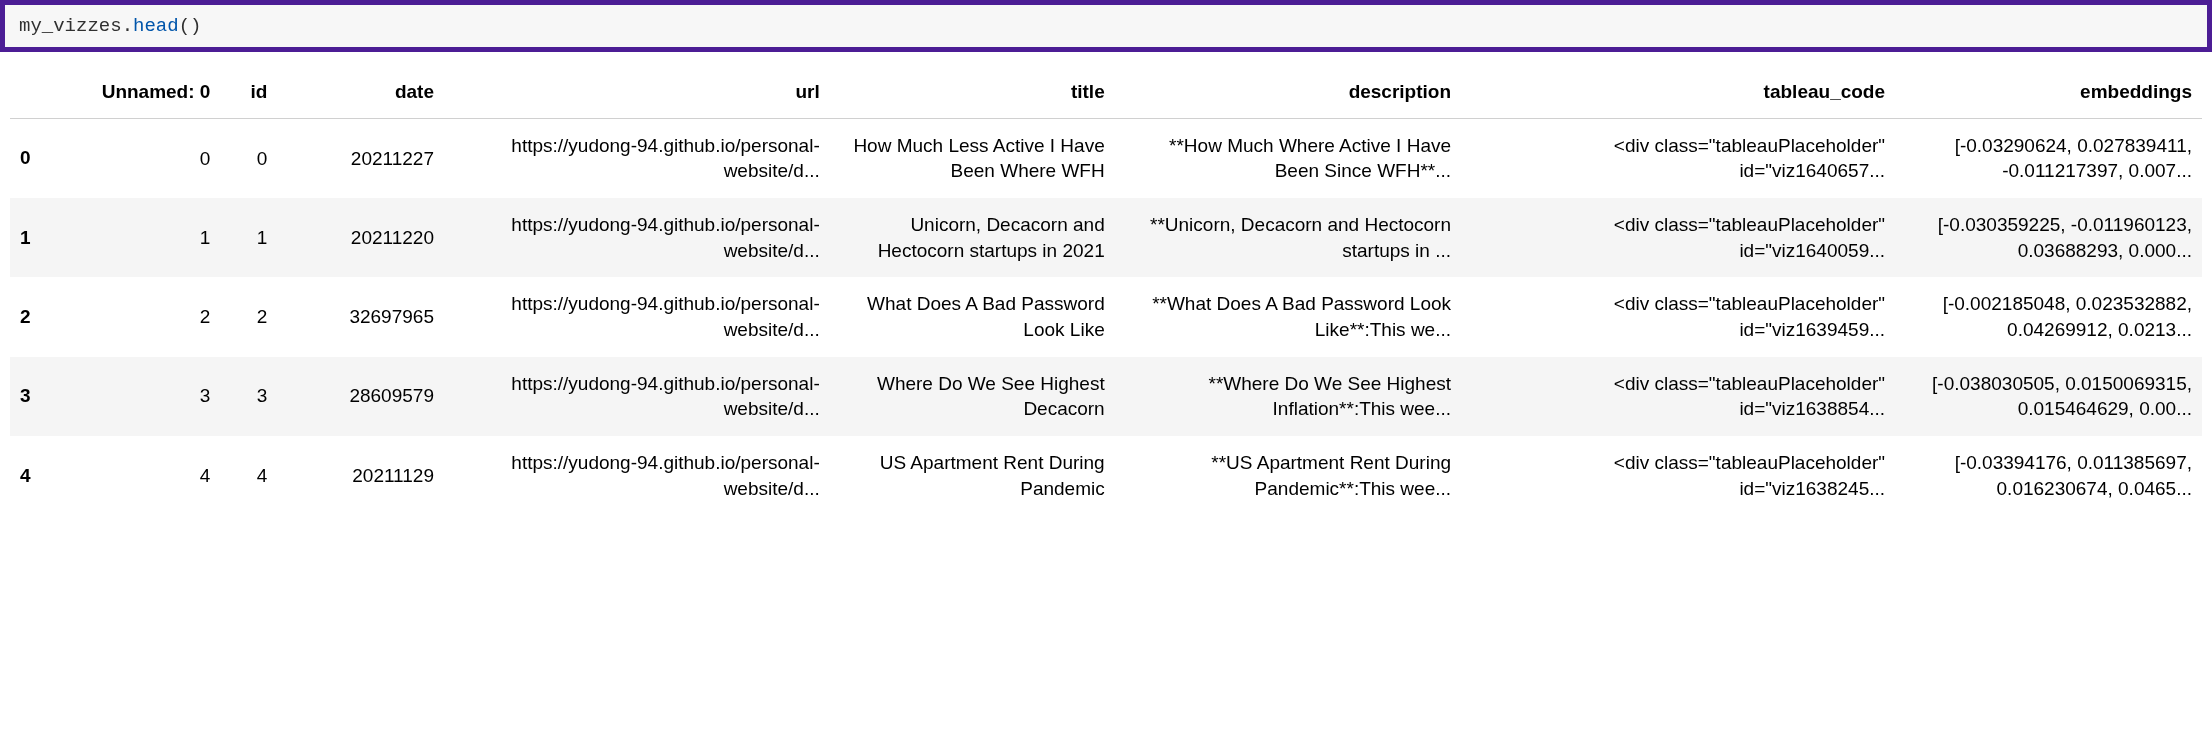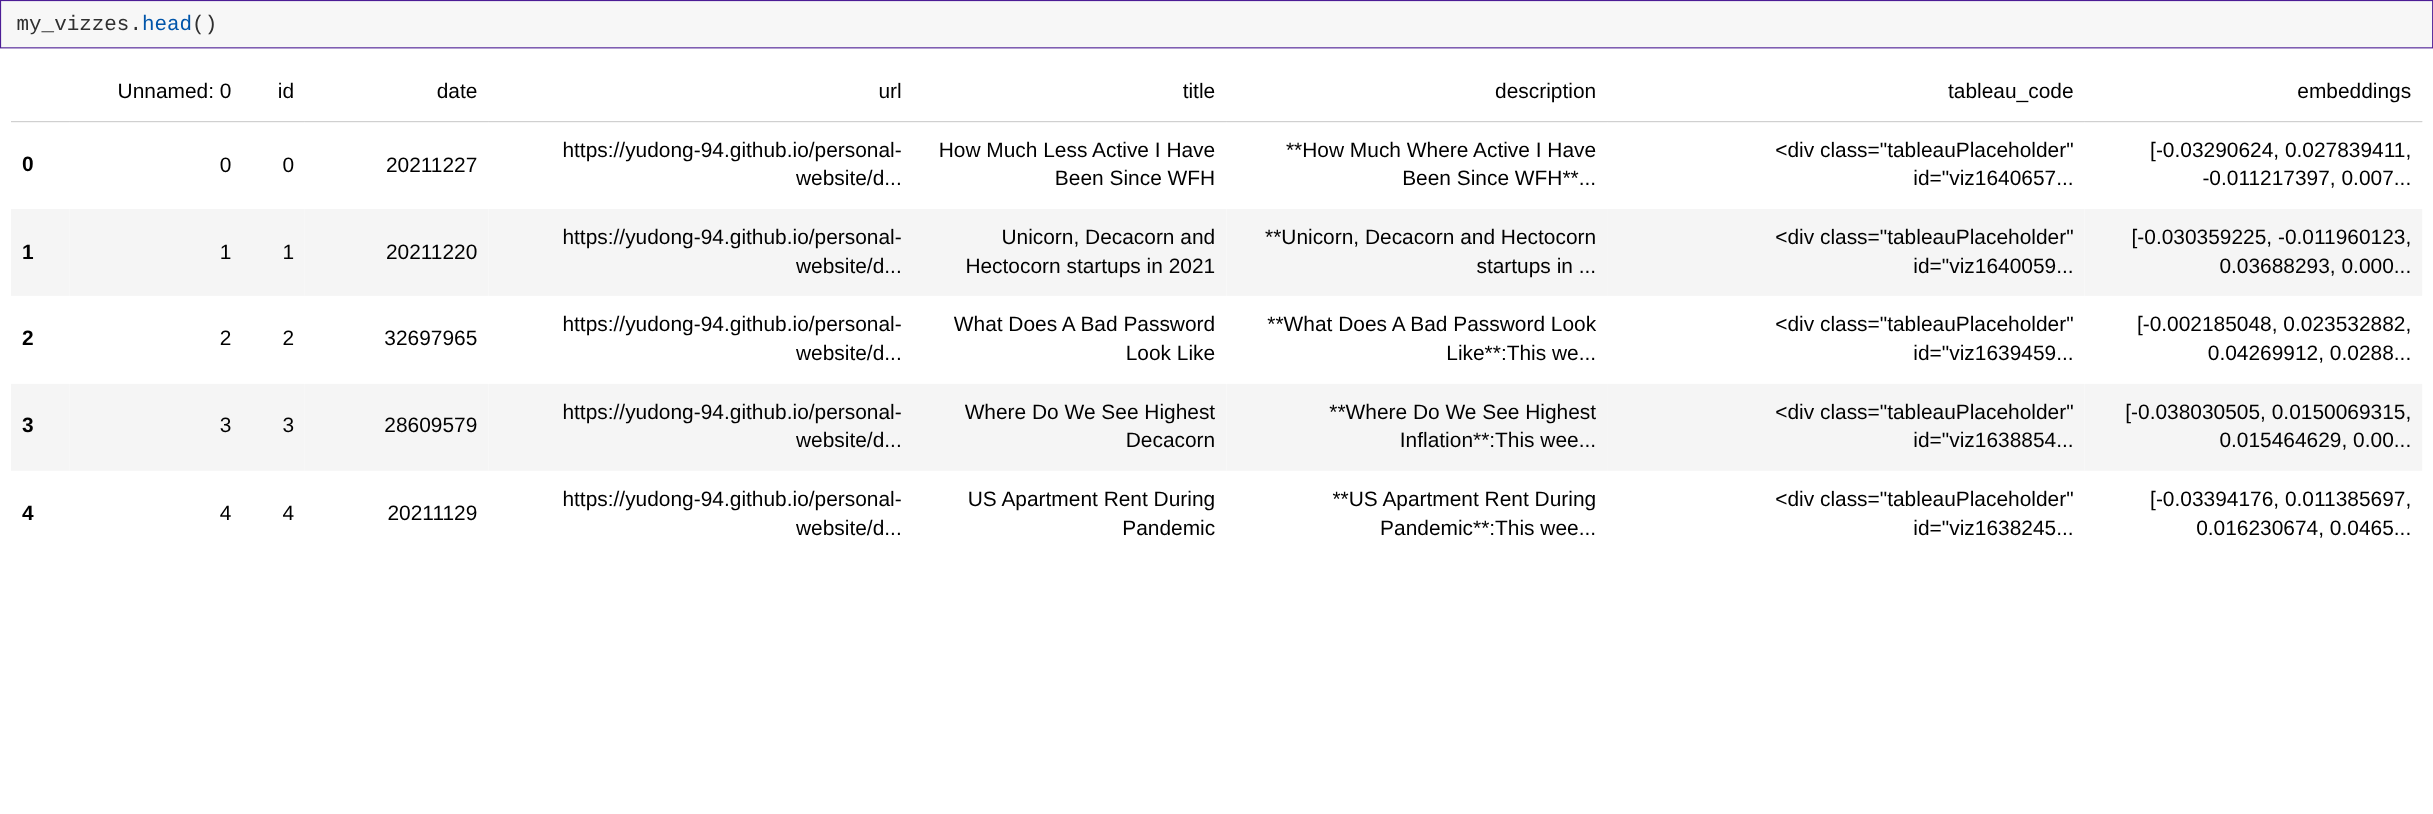--- a/index.html
+++ b/index.html
@@ -9,42 +9,42 @@
     }
     body {
       font-family: -apple-system, BlinkMacSystemFont, "Segoe UI", Helvetica, Arial, sans-serif;
       font-size: 19px;
       color: #000;
       background: #fff;
       padding: 0;
     }
     .code-cell {
       background: #f7f7f7;
-      border: 1px solid #4c1d95;
+      border: 5px solid #4c1d95;
       padding: 10px 14px;
       font-family: Menlo, Monaco, Consolas, "Courier New", monospace;
       font-size: 19px;
       color: #303030;
       margin-bottom: 18px;
     }
     .code-cell .method {
       color: #0055aa;
     }
     .df-wrapper {
       padding: 0 10px 14px 10px;
     }
     table.dataframe {
       border-collapse: collapse;
       width: 100%;
       font-size: 19px;
       table-layout: fixed;
     }
     table.dataframe thead th {
       text-align: right;
-      font-weight: 400;
+      font-weight: 700;
       padding: 10px 10px 14px 10px;
       border-bottom: 1px solid #d0d0d0;
       vertical-align: bottom;
       line-height: 1.25;
     }
     table.dataframe thead th.corner {
       border-bottom: 1px solid #d0d0d0;
     }
     table.dataframe tbody th {
       text-align: left;
@@ -105,21 +105,21 @@
         <th>embeddings</th>
       </tr>
     </thead>
     <tbody>
       <tr>
         <th>0</th>
         <td>0</td>
         <td>0</td>
         <td>20211227</td>
         <td>https://yudong-94.github.io/personal-website/d...</td>
-        <td>How Much Less Active I Have Been Since WFH</td>
+        <td>How Much Less Active I Have Been Where WFH</td>
         <td>**How Much Where Active I Have Been Since WFH**...</td>
         <td>&lt;div class="tableauPlaceholder" id="viz1640657...</td>
         <td>[-0.03290624, 0.027839411, -0.011217397, 0.007...</td>
       </tr>
       <tr class="odd">
         <th>1</th>
         <td>1</td>
         <td>1</td>
         <td>20211220</td>
         <td>https://yudong-94.github.io/personal-website/d...</td>
@@ -130,21 +130,21 @@
       </tr>
       <tr>
         <th>2</th>
         <td>2</td>
         <td>2</td>
         <td>32697965</td>
         <td>https://yudong-94.github.io/personal-website/d...</td>
         <td>What Does A Bad Password Look Like</td>
         <td>**What Does A Bad Password Look Like**:This we...</td>
         <td>&lt;div class="tableauPlaceholder" id="viz1639459...</td>
-        <td>[-0.002185048, 0.023532882, 0.04269912, 0.0288...</td>
+        <td>[-0.002185048, 0.023532882, 0.04269912, 0.0213...</td>
       </tr>
       <tr class="odd">
         <th>3</th>
         <td>3</td>
         <td>3</td>
         <td>28609579</td>
         <td>https://yudong-94.github.io/personal-website/d...</td>
         <td>Where Do We See Highest Decacorn</td>
         <td>**Where Do We See Highest Inflation**:This wee...</td>
         <td>&lt;div class="tableauPlaceholder" id="viz1638854...</td>

